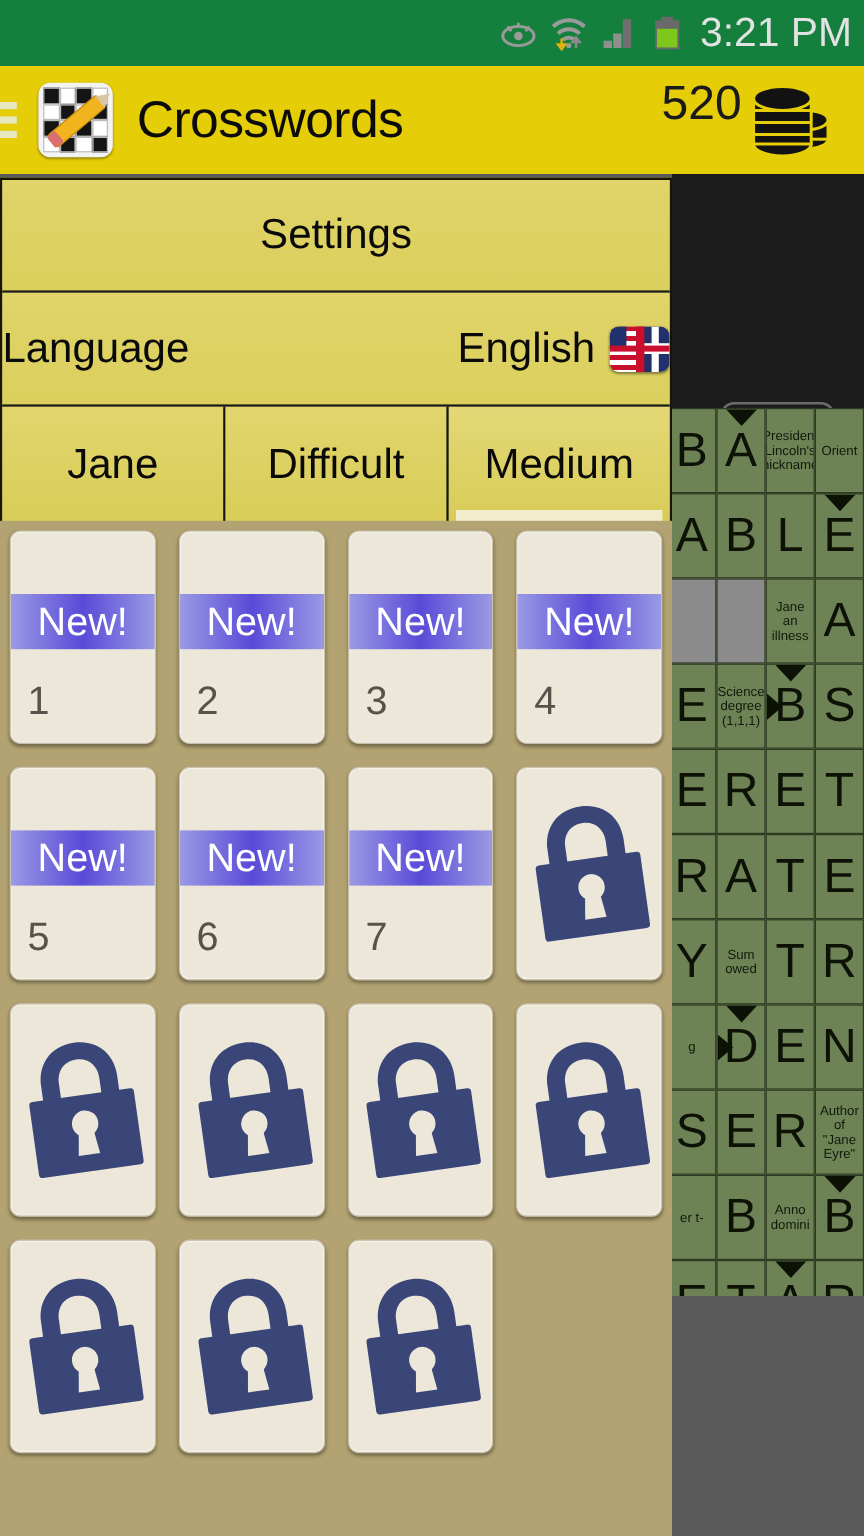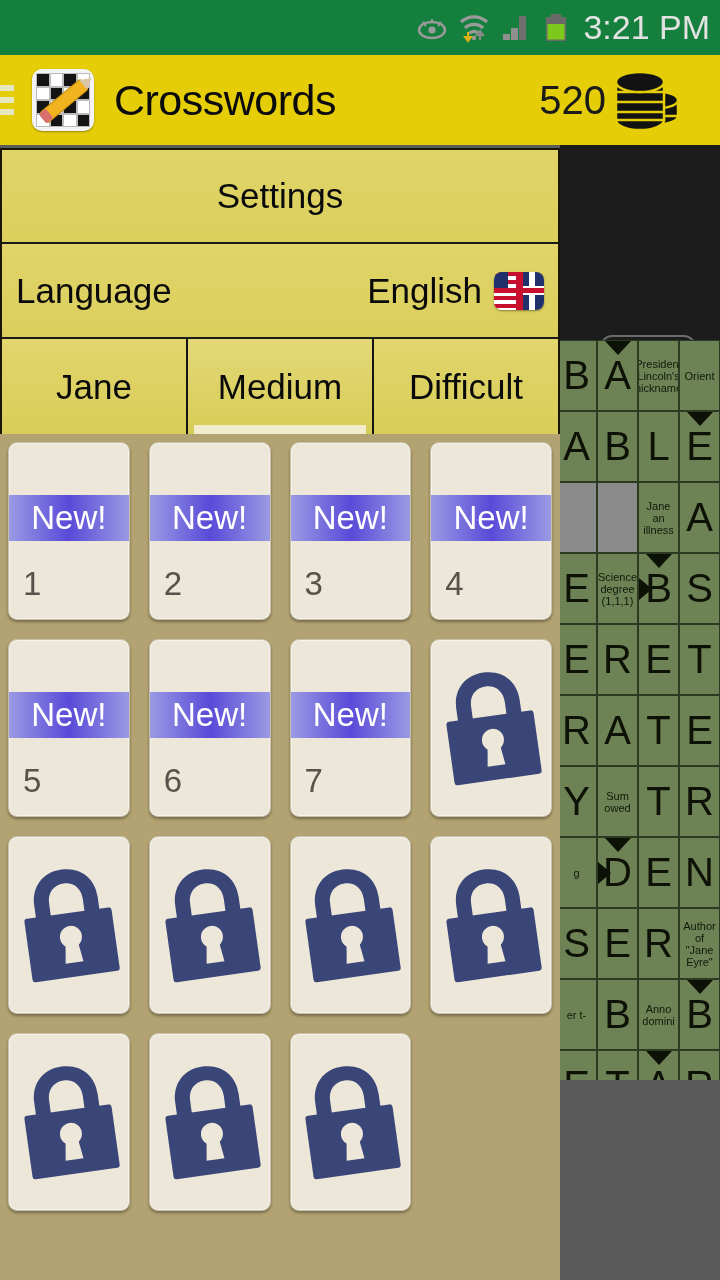--- a/index.html
+++ b/index.html
@@ -55,21 +55,21 @@
     border-left:11px solid #d9c7a5;
   }
   .app-icon .pencil:after {
     content:''; position:absolute; left:-2px; top:0; width:9px; height:12px;
     background:#d96f6f; border-radius:2px;
   }
   .app-title {
     margin-left: 20px; font-size: 43px; color: #0b0b0b;
     font-family: "Liberation Sans", sans-serif; letter-spacing: -.5px;
   }
-  .coins-wrap { margin-left: auto; display: flex; align-items: center; gap: 8px; padding-right: 24px; }
+  .coins-wrap { margin-left: auto; display: flex; align-items: flex-start; gap: 8px; padding-right: 12px; }
   .coins-count { font-size: 40px; color: #1a1a1a; }
   .coin-stack { position: relative; width: 82px; height: 72px; }
 
   
   .game-bg { position: absolute; top: 145px; left: 0; width: 720px; height: 1135px; background: #5a5a5a; }
   .bg-dark-panel { position: absolute; left: 560px; top: 0; width: 160px; height: 195px; background: #1c1c1c; }
   .hint-btn {
     position: absolute; left: 600px; top: 190px; width: 96px; height: 96px;
     border: 2px solid #6b6b6b; border-radius: 12px;
     display: flex; align-items: center; justify-content: center;
@@ -107,21 +107,21 @@
     position: absolute; left: 0; top: 148px; width: 560px;
     background: #ded263; border: 2px solid #191500; border-top: 2px solid #191500;
   }
   .settings-title {
     height: 94px; display: flex; align-items: center; justify-content: center;
     font-size: 35px; color: #0a0a0a; border-bottom: 2px solid #1a1a1a;
     background: linear-gradient(#e0d46a, #dbcf5c);
   }
   .lang-row {
     height: 95px; display: flex; align-items: center;
-    padding: 0 14px; border-bottom: 2px solid #1a1a1a;
+    padding: 0 0; border-bottom: 2px solid #1a1a1a;
     background: linear-gradient(#e0d46a, #dbcf5c);
   }
   .lang-label { font-size: 35px; color: #0a0a0a; }
   .lang-value-wrap { margin-left: auto; display: flex; align-items: center; gap: 12px; }
   .lang-value { font-size: 35px; color: #0a0a0a; }
   .flag {
     width: 50px; height: 38px; border-radius: 8px; position: relative; overflow: hidden;
     box-shadow: 0 1px 2px rgba(0,0,0,.4);
   }
   .flag .usa { position: absolute; left: 0; top: 0; width: 50%; height: 100%;
@@ -427,22 +427,22 @@
         <span class="flag">
           <span class="usa"></span>
             <span class="uk"></span>
             <span class="ukr"></span>
             <span class="ukr2"></span>
         </span>
       </span>
     </div>
     <div class="diff-tabs" id="diff-tabs">
         <div class="diff-tab">Jane</div>
+        <div class="diff-tab">Difficult</div>
         <div class="diff-tab selected">Medium</div>
-        <div class="diff-tab">Difficult</div>
       </div>
   </div>
 
   <div class="tilegrid" id="tilegrid">
       <div class="tile">
         <div class="newband">New!</div>
         <div class="num">1</div>
       </div>
       <div class="tile">
         <div class="newband">New!</div>

